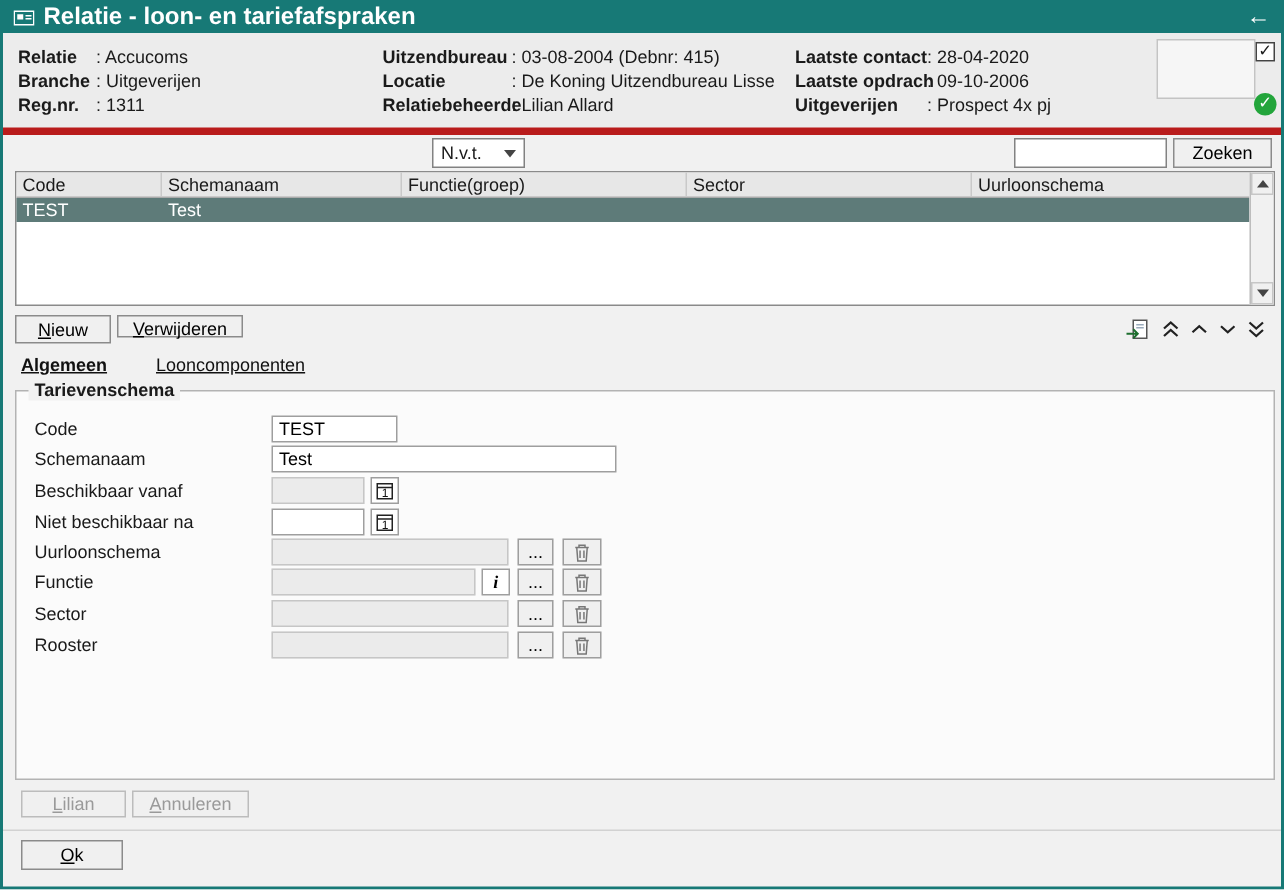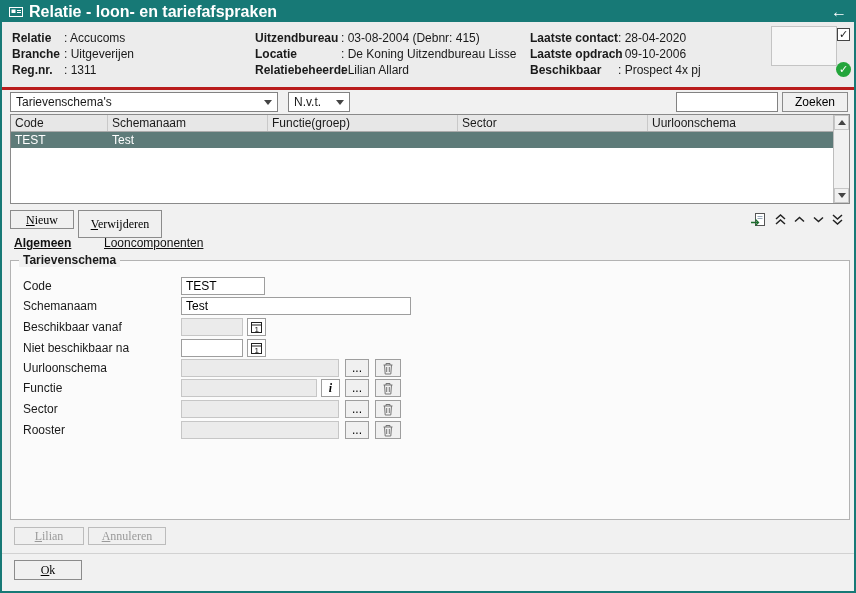--- a/index.html
+++ b/index.html
@@ -7,58 +7,58 @@
   body { font-family: "Liberation Sans", sans-serif; font-size: 12px; color:#1a1a1a; }
   #window { position:relative; width:856px; height:593px; border:2px solid #177976; background:#f1f1f1; overflow:hidden; }
 
   
   .titlebar { position:absolute; left:0; top:0; right:0; height:20px; background:#177976; color:#fff; display:flex; align-items:center; padding:0 7px; }
   .titlebar .app-icon { display:inline-flex; margin-right:6px; }
   .titlebar .title { font-weight:bold; font-size:16px; flex:1; white-space:nowrap; }
   .back-btn { color:#fff; font-size:16px; line-height:16px; cursor:pointer; background:none; border:none; }
 
   
-  .header { position:absolute; left:0; top:20px; width:100%; height:68px; background:#ececec; border-bottom:3px solid #b91c1c; }
+  .header { position:absolute; left:0; top:20px; width:100%; height:68px; background:#ececec; border-bottom:5px solid #b91c1c; }
   .hcol { position:absolute; top:8px; }
   .hcol1 { left:10px; } .hcol2 { left:253px; } .hcol3 { left:528px; }
   .hrow { display:flex; height:16px; align-items:center; white-space:nowrap; }
   .hlabel { font-weight:bold; }
   .hcol1 .hlabel { width:52px; } .hcol2 .hlabel { width:86px; } .hcol3 .hlabel { width:88px; }
   .logo-box { position:absolute; right:17px; top:4px; width:66px; height:40px; background:#f6f6f6; border:1px solid #c4c4c4; }
   .checkbox { position:absolute; right:4px; top:6px; width:13px; height:13px; background:#fff; border:1px solid #444; font-size:11px; line-height:11px; text-align:center; cursor:pointer; }
   .status-ok { position:absolute; right:3px; top:40px; width:15px; height:15px; border-radius:50%; background:#23a53b; color:#fff; font-size:11px; line-height:15px; text-align:center; }
 
   
   .select { position:absolute; height:20px; background:#fff; border:1px solid #828282; display:flex; align-items:center; padding:0 5px; cursor:pointer; }
   .select .tri-down { margin-left:auto; }
   .tri-down { width:0; height:0; border-left:4px solid transparent; border-right:4px solid transparent; border-top:5px solid #444; }
   .tri-up { width:0; height:0; border-left:4px solid transparent; border-right:4px solid transparent; border-bottom:5px solid #444; }
   #sel-schema { left:8px; top:90px; width:268px; }
   #sel-filter { left:286px; top:90px; width:62px; }
   #search-input { position:absolute; left:674px; top:90px; width:102px; height:20px; border:1px solid #828282; padding:0 4px; font:inherit; }
   .btn { background:#f0f0f0; border:1px solid #8b8b8b; font:inherit; cursor:pointer; text-align:center; }
-  .btn .mn { display:block; line-height:16px;font-family:Liberation Serif, serif; }
+  .btn .mn { display:block; line-height:16px; }
   .mn::first-letter { text-decoration:underline; }
   #btn-zoeken { position:absolute; left:780px; top:90px; width:66px; height:20px; }
 
   
   .table { position:absolute; left:8px; top:112px; width:840px; height:90px; background:#fff; border:1px solid #8a8a8a; }
   .thead { display:flex; height:17px; background:#e7e7e7; border-bottom:1px solid #ababab; width:822px; }
   .th { padding-left:4px; line-height:16px; border-right:1px solid #c9c9c9; overflow:hidden; white-space:nowrap; }
   .c0{width:97px;} .c1{width:160px;} .c2{width:190px;} .c3{width:190px;} .c4{width:185px; border-right:none;}
   .trow { display:flex; height:16px; width:822px; cursor:pointer; }
   .trow.selected { background:#5e7b79; color:#fff; }
   .td { padding-left:4px; line-height:16px; overflow:hidden; white-space:nowrap; }
   .vscroll { position:absolute; right:0; top:0; width:16px; height:88px; background:#f1f1f1; border-left:1px solid #bdbdbd; }
   .scroll-btn { position:absolute; left:0; width:15px; height:15px; background:#f0f0f0; border:1px solid #c6c6c6; display:flex; align-items:center; justify-content:center; cursor:pointer; }
   .scroll-btn.up { top:0; } .scroll-btn.down { bottom:0; }
 
   
   #btn-nieuw { position:absolute; left:8px; top:208px; width:64px; height:19px; }
-  #btn-verwijderen { position:absolute; left:76px; top:208px; width:84px; height:28px; }
+  #btn-verwijderen { position:absolute; left:76px; top:208px; width:84px; height:15px; }
   .flat-icon { position:absolute; top:209px; width:18px; height:17px; background:none; border:none; cursor:pointer; padding:0; display:flex; align-items:center; justify-content:center; }
   #ic-export{ left:747px; } #ic-first{ left:769px; } #ic-up{ left:788px; } #ic-down{ left:807px; } #ic-last{ left:826px; }
 
   
   .tab { position:absolute; top:233px; height:16px; background:none; border:none; font:inherit; text-decoration:underline; cursor:pointer; color:#111; white-space:nowrap; }
   #tab-algemeen { left:12px; font-weight:bold; }
   #tab-looncomponenten { left:102px; }
 
   
   .groupbox { position:absolute; left:8px; top:258px; width:840px; height:260px; border:1px solid #b3b3b3; background:#fbfbfb; }
@@ -131,33 +131,29 @@
     <div class="hcol hcol3">
       <div class="hrow">
           <span class="hlabel">Laatste contact</span>
           <span>: 28-04-2020</span>
         </div>
       <div class="hrow">
           <span class="hlabel">Laatste opdrach</span>
           <span>: 09-10-2006</span>
         </div>
       <div class="hrow">
-          <span class="hlabel">Beschikbaar</span>
+          <span class="hlabel">Uitgeverijen</span>
           <span>: Prospect 4x pj</span>
         </div>
     </div>
     <div class="logo-box"></div>
     <div class="checkbox"><span>✓</span></div>
     <div class="status-ok"><span>✓</span></div>
   </div>
 
-  <div class="select" id="sel-schema">
-    <span>Tarievenschema's</span>
-    <span class="tri-down"></span>
-  </div>
   <div class="select" id="sel-filter">
     <span>N.v.t.</span>
     <span class="tri-down"></span>
   </div>
   <input id="search-input" value="" style="">
   <button class="btn" id="btn-zoeken"><span>Zoeken</span></button>
 
   <div class="table">
     <div class="thead">
       <div class="th c0">Code</div>

